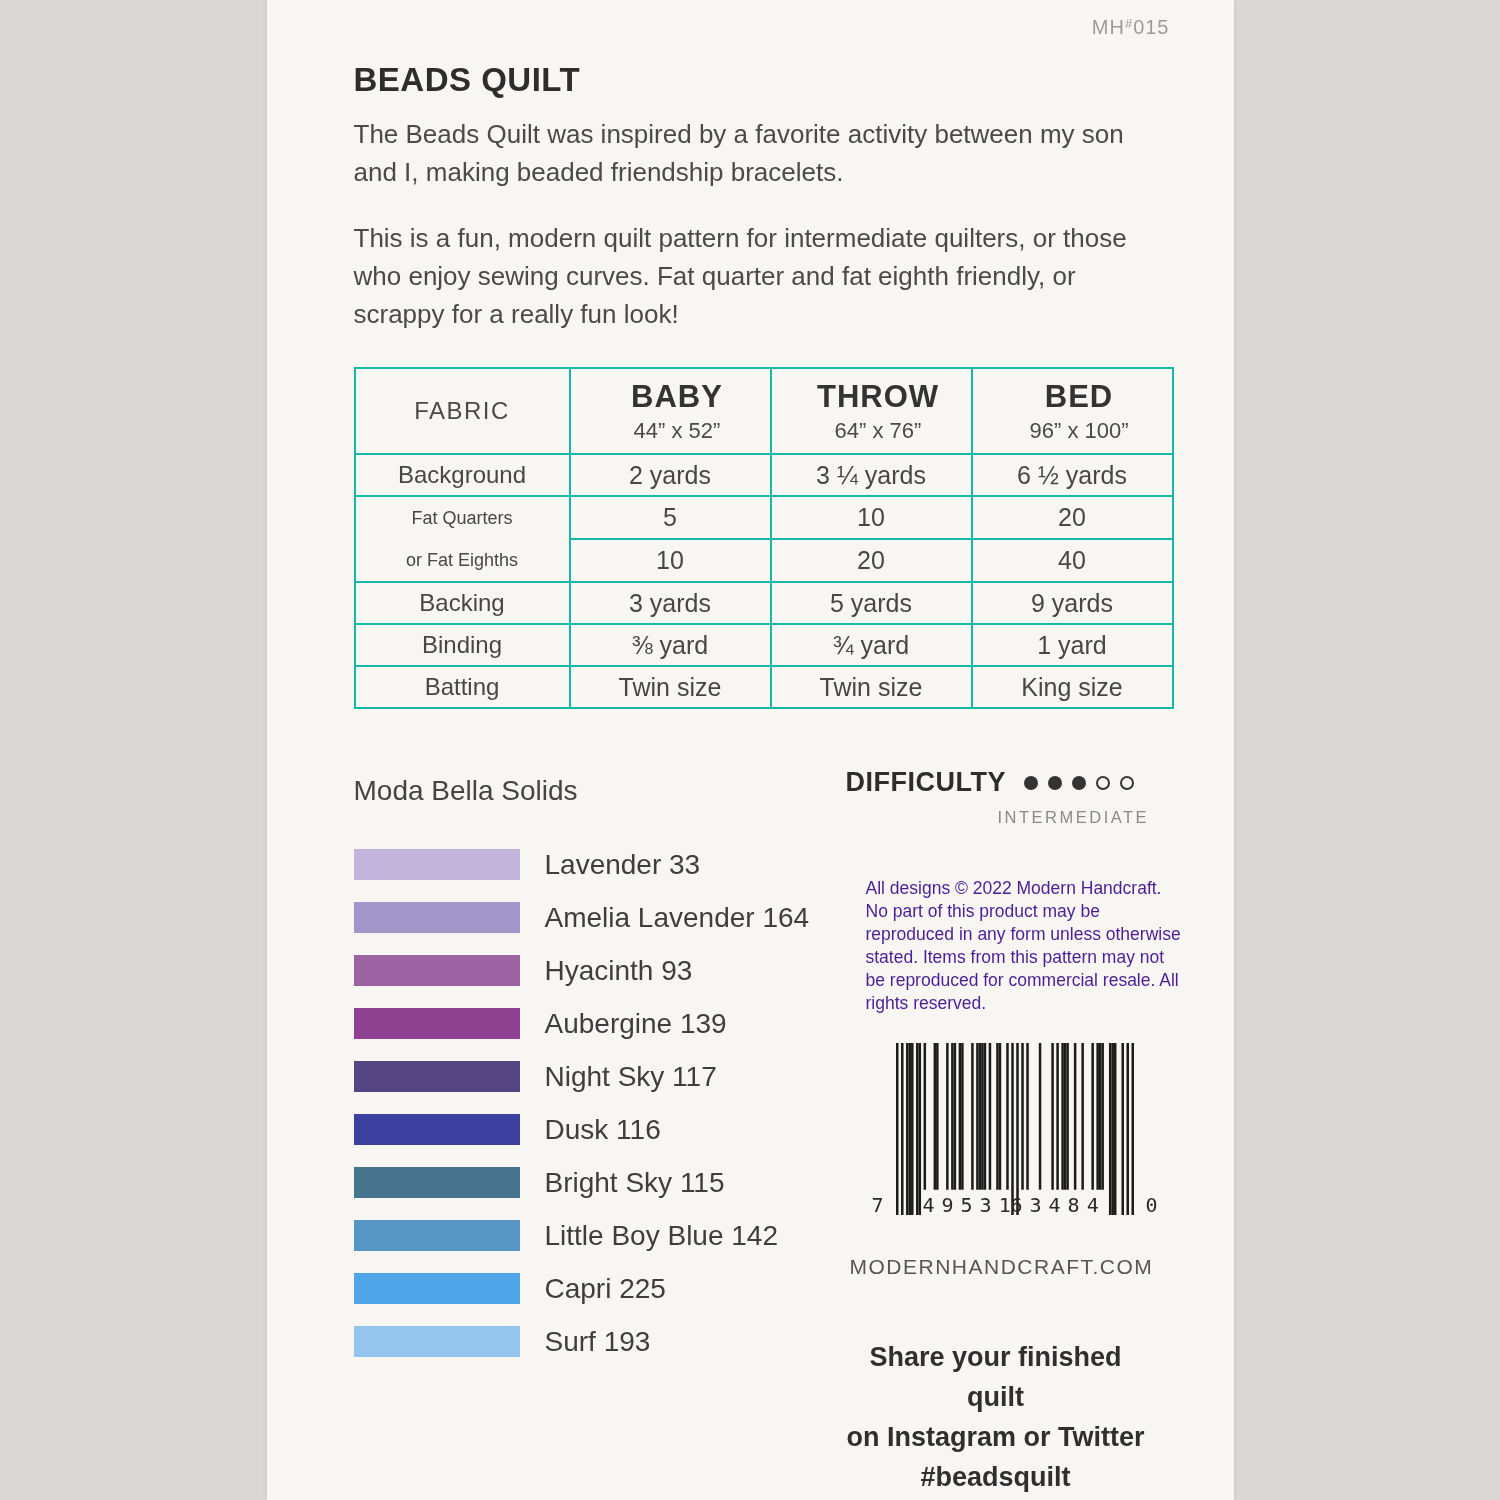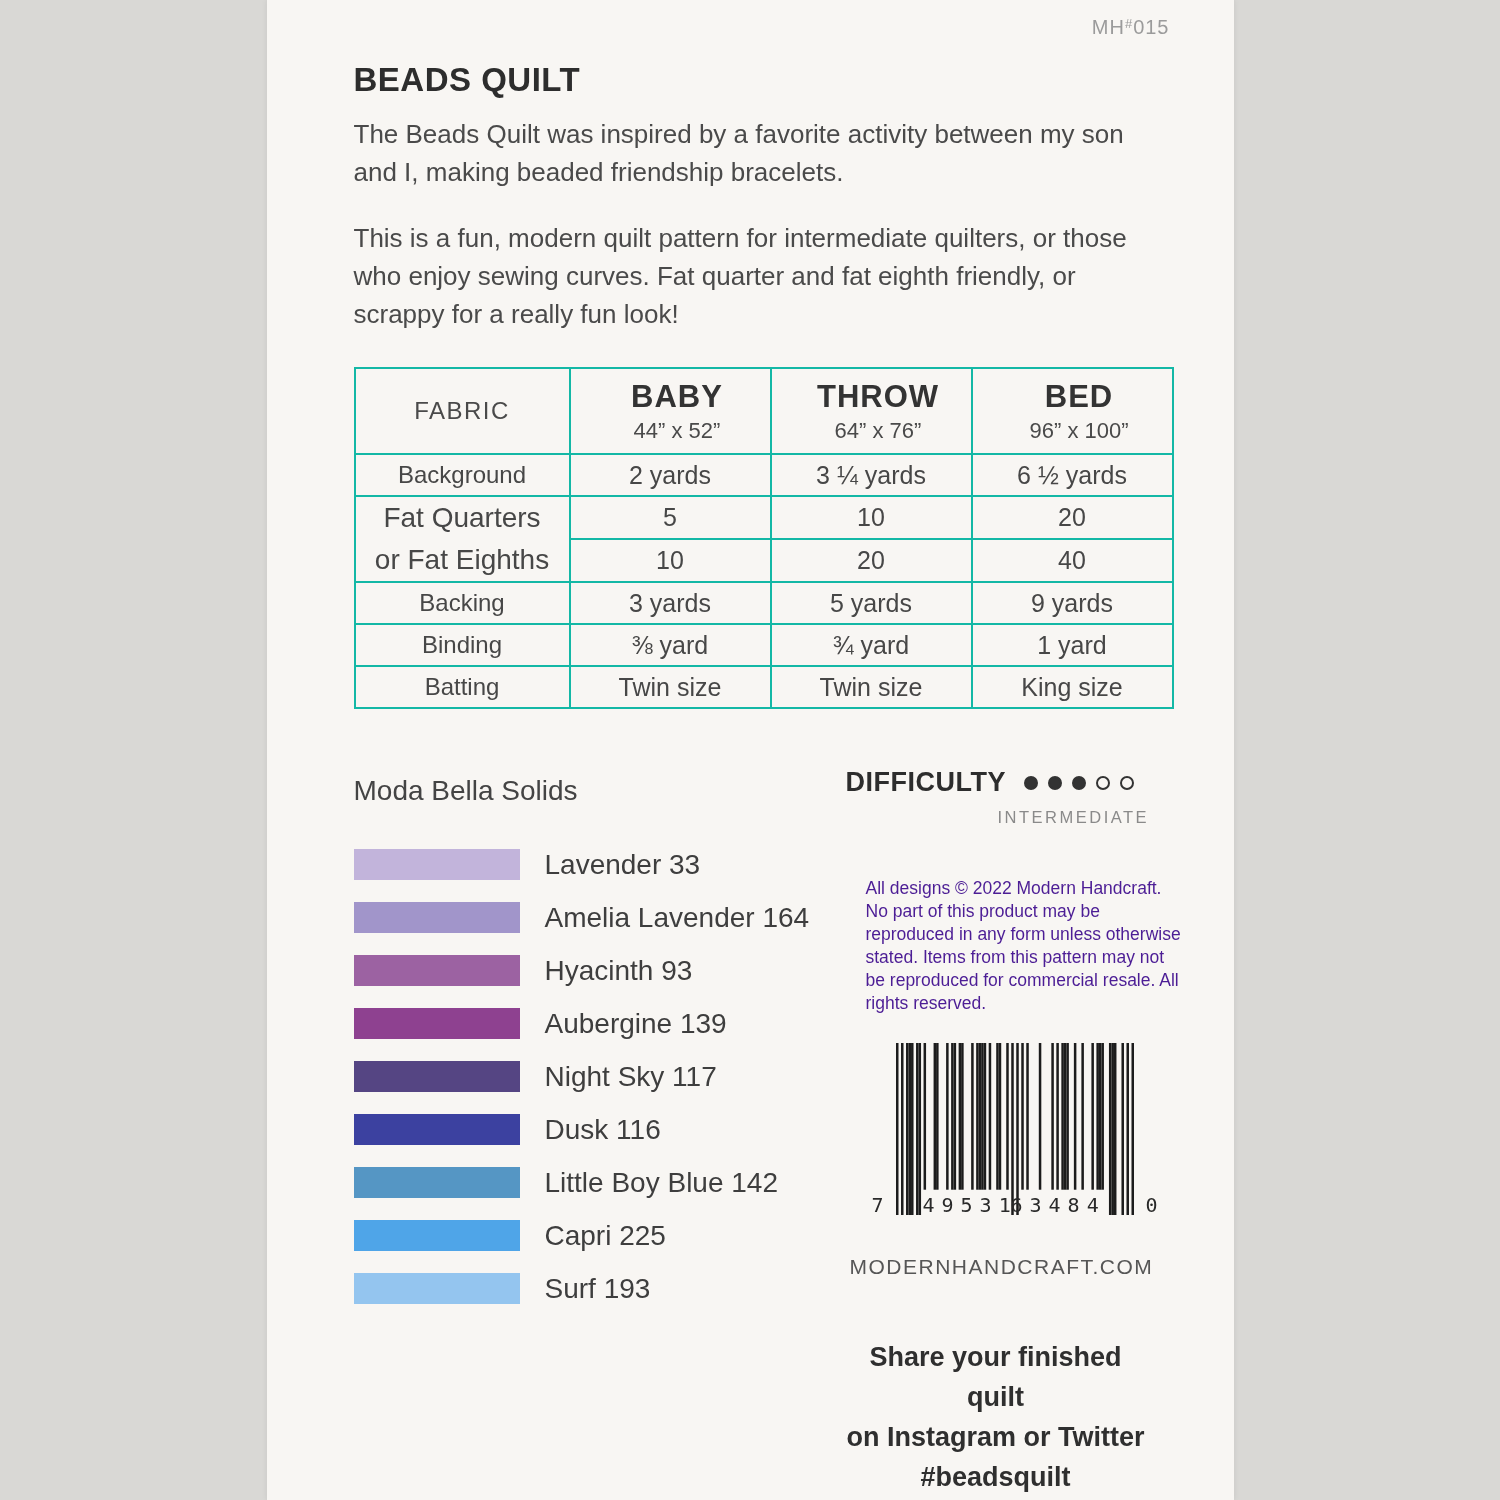--- a/index.html
+++ b/index.html
@@ -85,21 +85,21 @@
   td.merged-label .two-line {
     display: flex;
     flex-direction: column;
     height: 84px;
   }
   td.merged-label .two-line span {
     flex: 1;
     display: flex;
     align-items: center;
     justify-content: center;
-    font-size: 28px;
+    font-size: 18px;
   }
 
   
   .bottom {
     margin-top: 58px;
     display: flex;
   }
   .col-left  { width: 492px; }
   .col-right { width: 324px; }
 
@@ -309,20 +309,24 @@
           <span class="swatch" style="background: rgb(142, 65, 144);"></span>
           <span class="swatch-label">Aubergine 139</span>
         </div>
         <div class="swatch-row">
           <span class="swatch" style="background: rgb(85, 69, 131);"></span>
           <span class="swatch-label">Night Sky 117</span>
         </div>
         <div class="swatch-row">
           <span class="swatch" style="background: rgb(60, 65, 160);"></span>
           <span class="swatch-label">Dusk 116</span>
+        </div>
+        <div class="swatch-row">
+          <span class="swatch" style="background: rgb(72, 117, 142);"></span>
+          <span class="swatch-label">Bright Sky 115</span>
         </div>
         <div class="swatch-row">
           <span class="swatch" style="background: rgb(85, 150, 196);"></span>
           <span class="swatch-label">Little Boy Blue 142</span>
         </div>
         <div class="swatch-row">
           <span class="swatch" style="background: rgb(79, 165, 232);"></span>
           <span class="swatch-label">Capri 225</span>
         </div>
         <div class="swatch-row">

